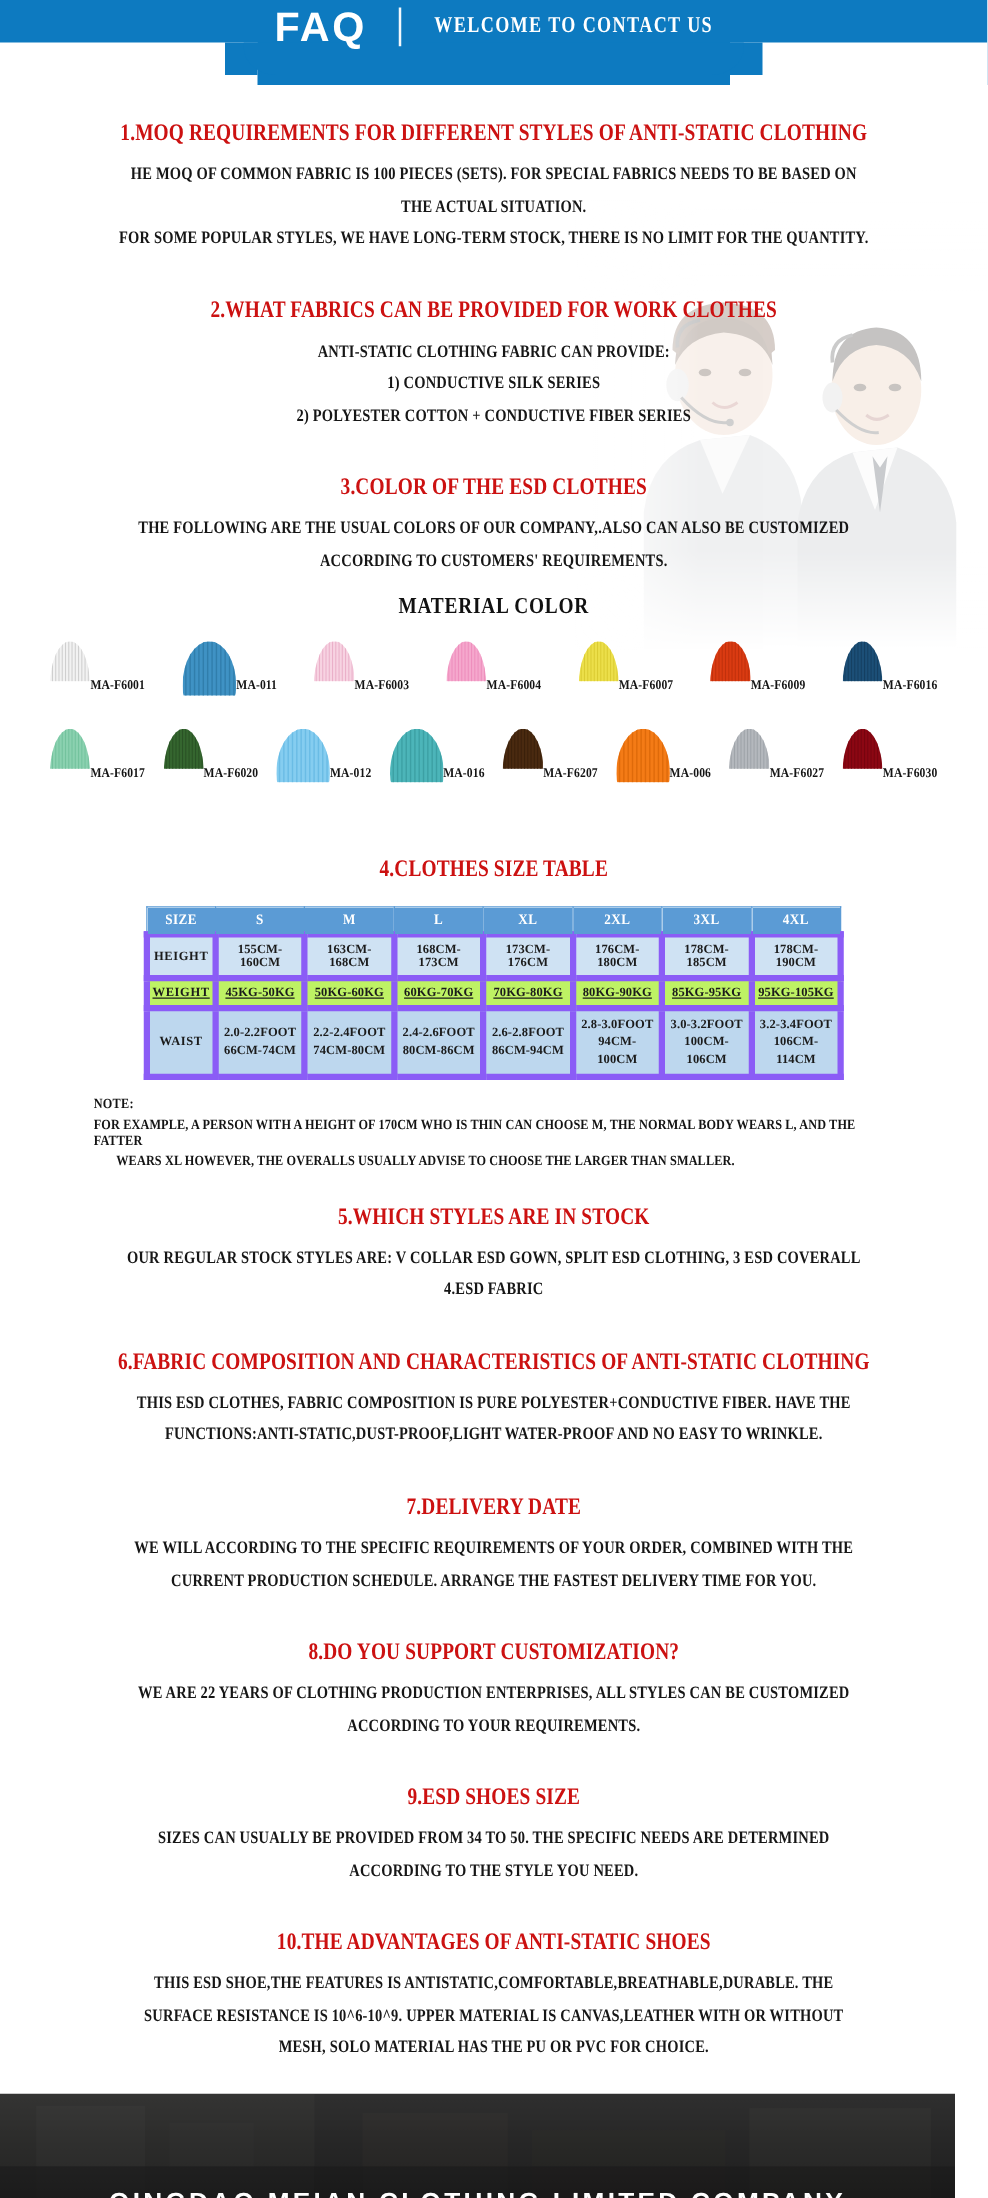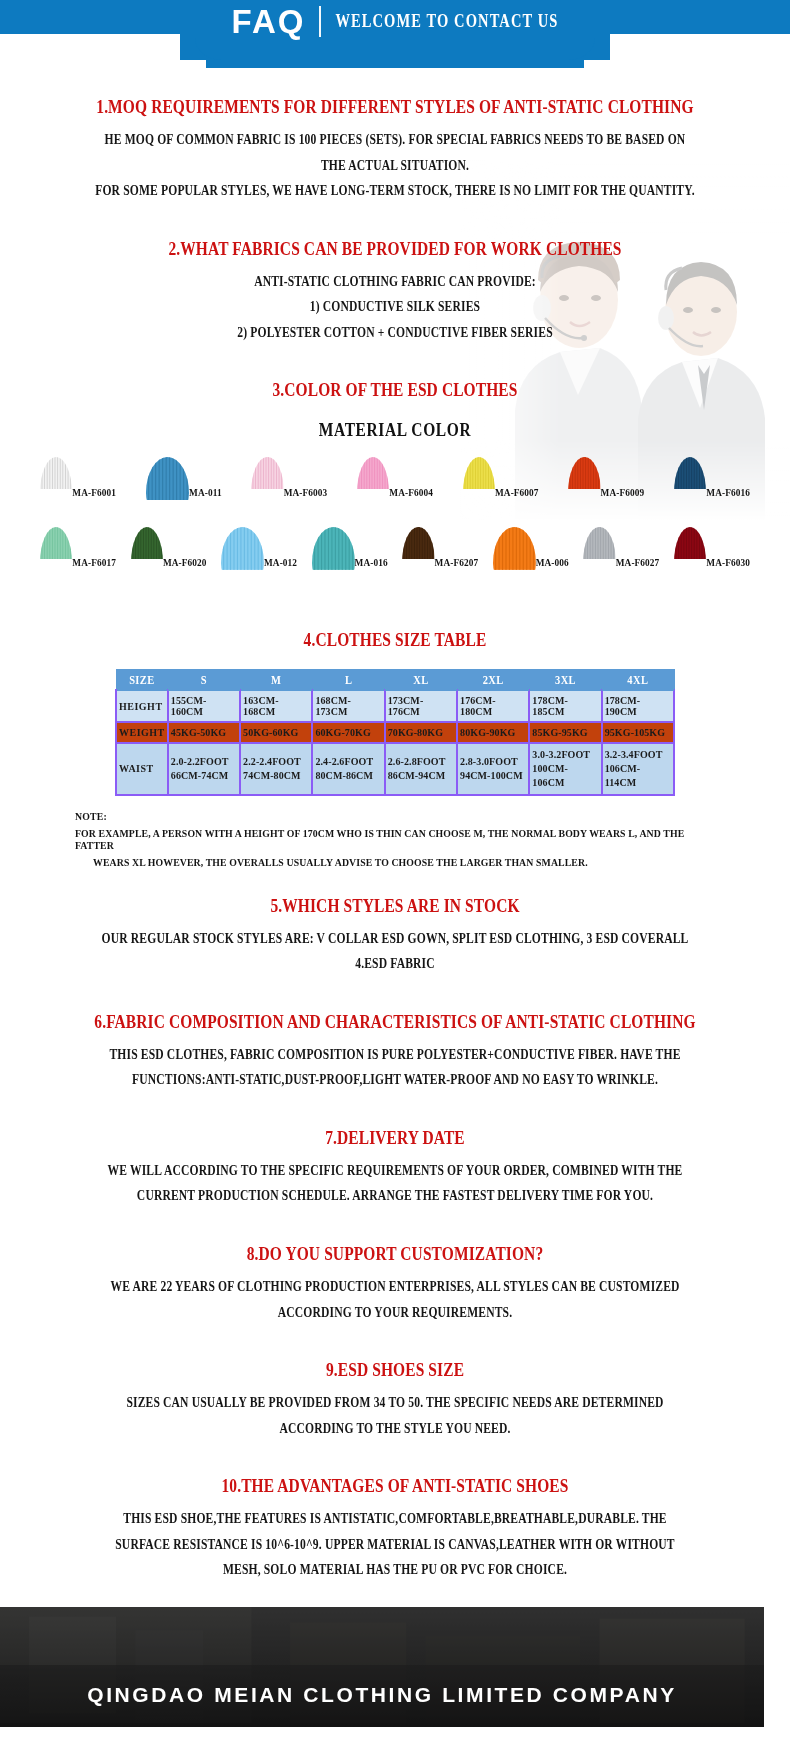--- a/index.html
+++ b/index.html
@@ -52,21 +52,21 @@
   }
   .header-corner-l{ left:180px; border-top-right-radius:0; }
   .header-corner-r{ left:584px; }
   .header-inner{
     position:absolute;
     left:0; top:0;
     width:790px; height:42px;
     display:flex;
     align-items:center;
     justify-content:center;
-    gap:14px;
+    gap:26px;
     z-index:5;
   }
   .faq-logo{
     font-family:"Liberation Sans", sans-serif;
     font-weight:bold;
     font-size:33px;
     letter-spacing:2px;
     color:#ffffff;
     line-height:1;
     position:relative;
@@ -187,30 +187,30 @@
     color:#ffffff;
     font-size:10.5px;
     font-weight:bold;
     letter-spacing:.4px;
     padding:4px 2px;
     text-align:center;
     border:1px solid #5b9bd5;
     transform:scaleY(1.1);
   }
   .size-table td{
-    text-align:left;
+    text-align:center;
     font-size:10px;
     color:#1b1b1b;
     padding:4px 2px;
-    border:2px solid #8b5cf6;
+    border:5px solid #8b5cf6;
     font-weight:600;
     letter-spacing:.1px;
   }
   .size-table tr.r-odd td{ background:#cfe2f3; }
-  .size-table tr.r-even td{ background:#c2410c; }
+  .size-table tr.r-even td{ background:#bef264;text-decoration:underline; }
   .size-table tr.r-waist td{ background:#bdd7ee; line-height:1.4; }
   .size-table td.rowhdr{ font-weight:bold; letter-spacing:.5px; }
 
   
   .note-block{
     width:640px;
     margin:14px auto 0 auto;
   }
   .note-title{
     font-family:"Liberation Serif", serif;
@@ -340,20 +340,24 @@
       <h2 class="sect">2.WHAT FABRICS CAN BE PROVIDED FOR WORK CLOTHES</h2>
       <div class="para-block">
         <p class="body-line">ANTI-STATIC CLOTHING FABRIC CAN PROVIDE:</p>
         <p class="body-line">1) CONDUCTIVE SILK SERIES</p>
         <p class="body-line">2) POLYESTER COTTON + CONDUCTIVE FIBER SERIES</p>
       </div>
     </div>
 
     <div class="sect-wrap">
       <h2 class="sect">3.COLOR OF THE ESD CLOTHES</h2>
+      <div class="para-block">
+        <p class="body-line">THE FOLLOWING ARE THE USUAL COLORS OF OUR COMPANY,.ALSO CAN ALSO BE CUSTOMIZED</p>
+        <p class="body-line">ACCORDING TO CUSTOMERS' REQUIREMENTS.</p>
+      </div>
     </div>
 
   </div>
 
   <div class="material-title">MATERIAL COLOR</div>
 
   <div class="swatch-row row1" id="swatch-row-1">
       <div class="swatch-cell">
         <div class="swatch">
           <svg class="stripes" viewBox="0 0 62 62" preserveAspectRatio="none">

